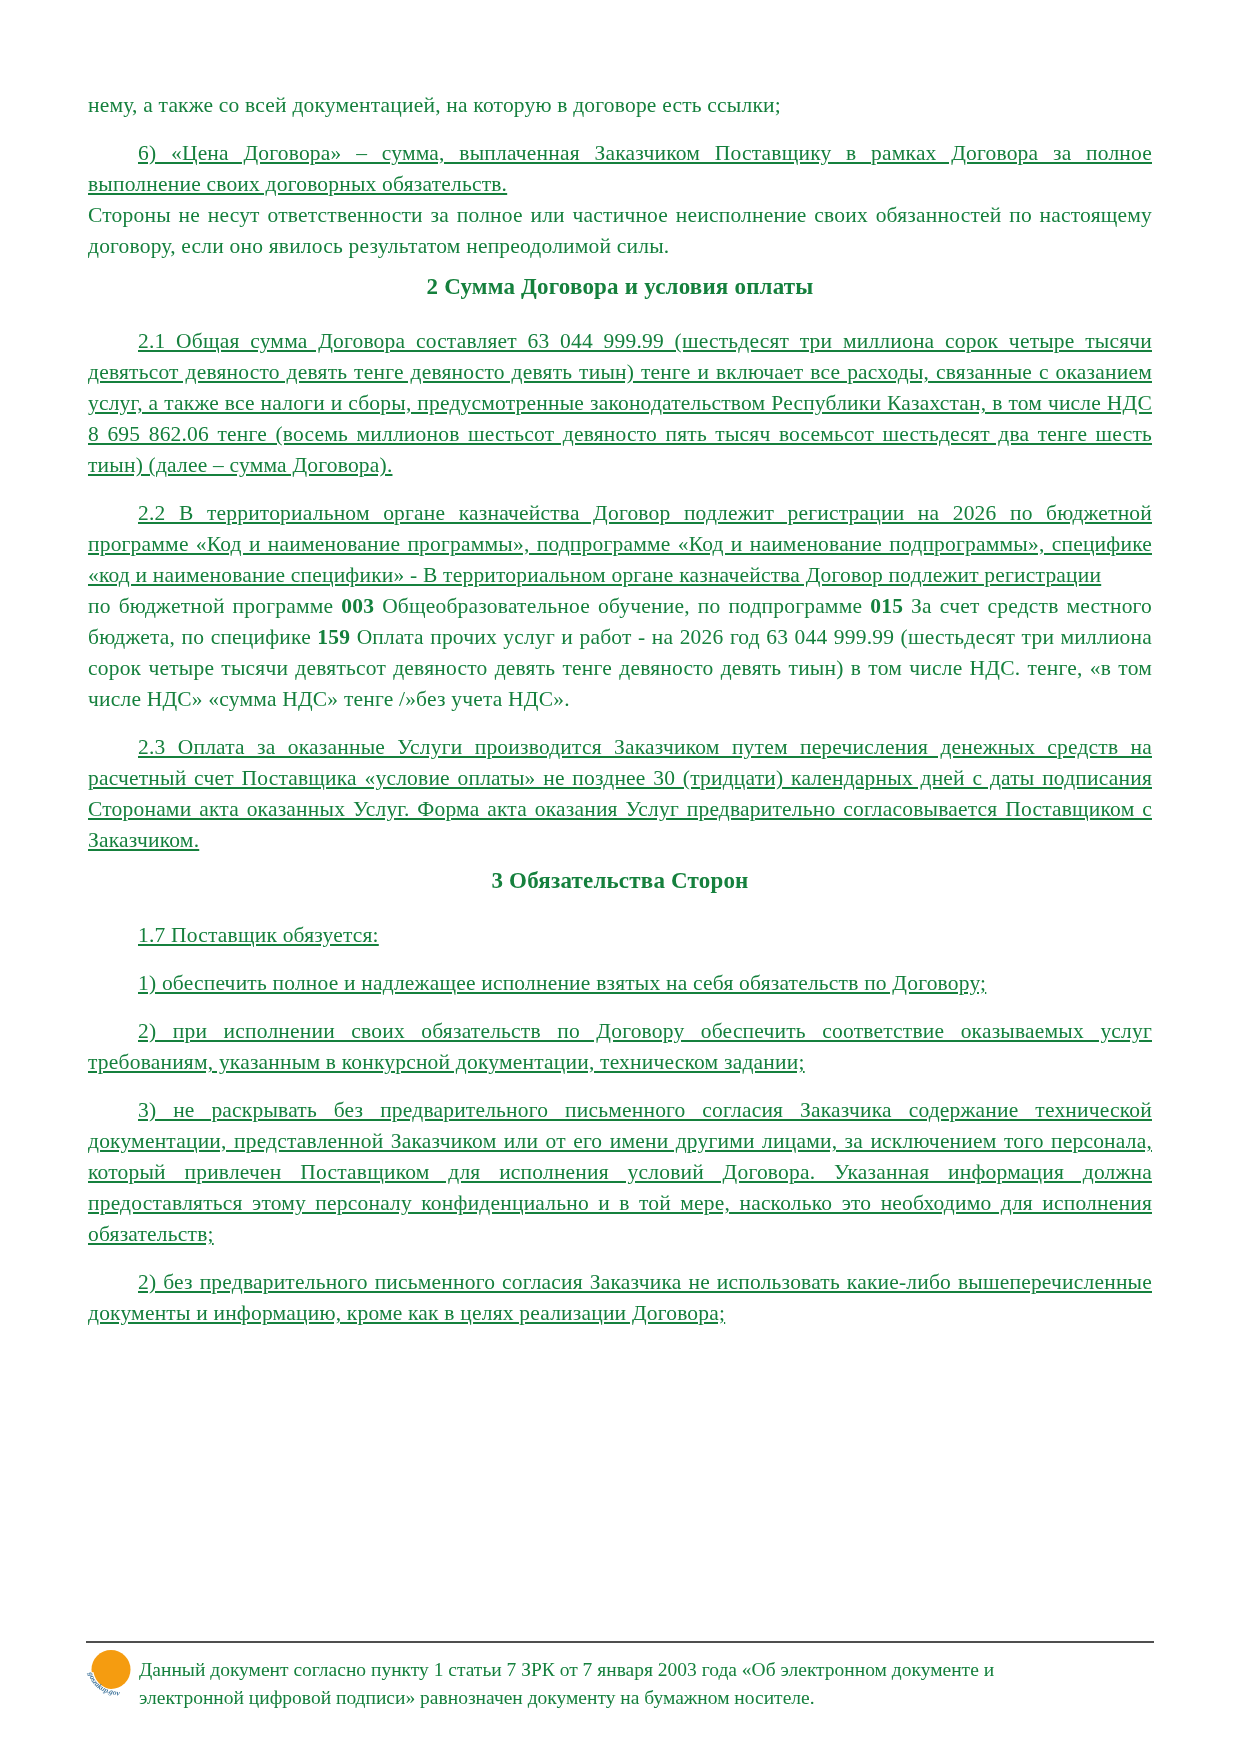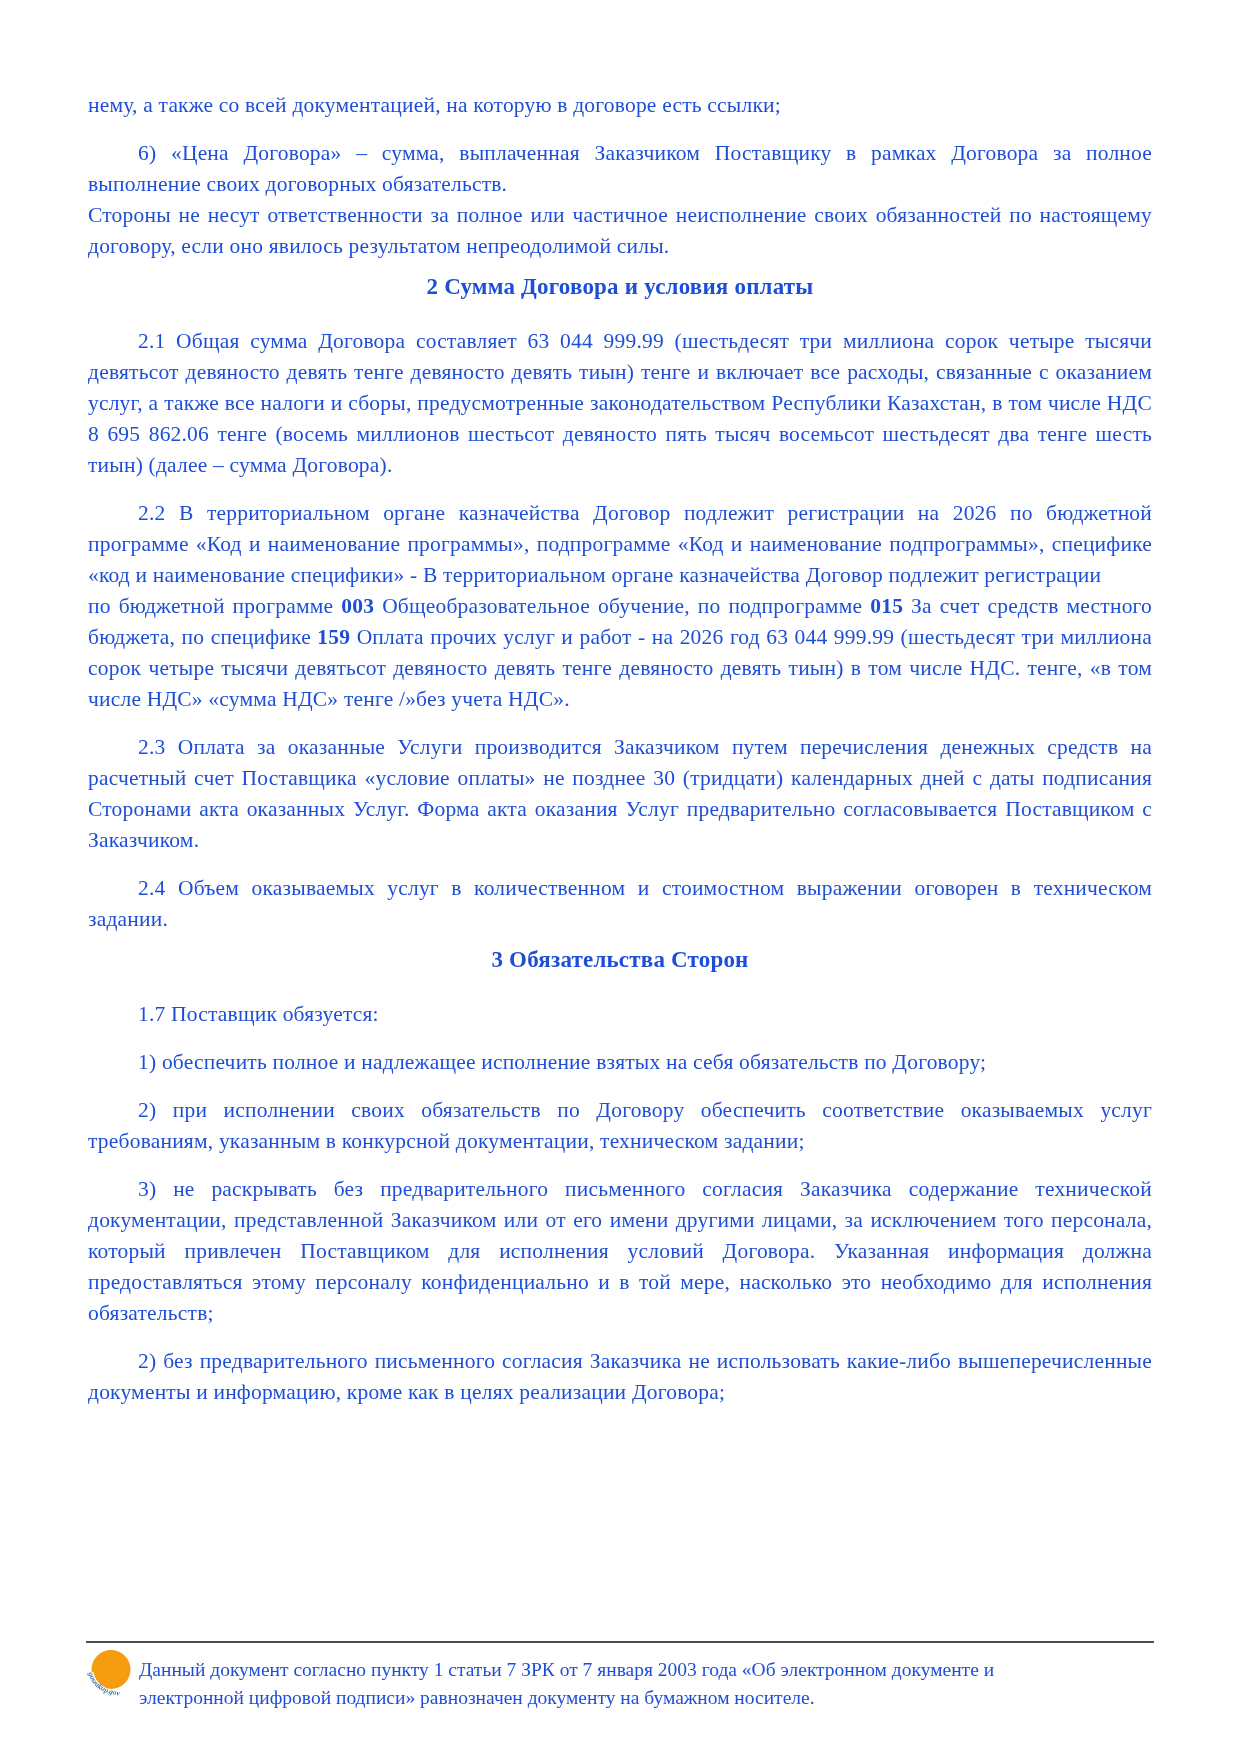--- a/index.html
+++ b/index.html
@@ -6,41 +6,42 @@
     margin: 0;
     padding: 0;
     background: #ffffff;
   }
   .page {
     position: relative;
     width: 1241px;
     height: 1754px;
     background: #ffffff;
     font-family: "Liberation Serif", "DejaVu Serif", serif;
-    color: #1d4ed8;
+    color: #15803d;
     overflow: hidden;
   }
   .content {
     position: absolute;
     left: 88px;
     top: 90px;
     width: 1064px;
     font-size: 21.5px;
     line-height: 31px;
     letter-spacing: 0.2px;
     text-align: justify;
   }
   .content p.block {
     margin: 0;
   }
   .content p.block.gap {
     margin-top: 17px;
   }
   .content p.block.indent {
     text-indent: 50px;
+    text-decoration: underline;
   }
   .content h2.heading {
     font-size: 23px;
     line-height: 31px;
     font-weight: bold;
     text-align: center;
     margin: 9px 0 24px 0;
   }
   .content b { font-weight: bold; }
 
@@ -78,21 +79,20 @@
   <div class="content">
 
   <p class="block"><span>нему, а также со всей документацией, на которую в договоре есть ссылки;</span></p>
       <p class="block indent gap"><span>6) «Цена Договора» – сумма, выплаченная Заказчиком Поставщику в рамках Договора за полное выполнение своих договорных обязательств.</span></p>
       <p class="block"><span>Стороны не несут ответственности за полное или частичное неисполнение своих обязанностей по настоящему договору, если оно явилось результатом непреодолимой силы.</span></p>
       <h2 class="heading"><span>2 Сумма Договора и условия оплаты</span></h2>
       <p class="block indent gap"><span>2.1 Общая сумма Договора составляет 63 044 999.99 (шестьдесят три миллиона сорок четыре тысячи девятьсот девяносто девять тенге девяносто девять тиын) тенге и включает все расходы, связанные с оказанием услуг, а также все налоги и сборы, предусмотренные законодательством Республики Казахстан, в том числе НДС 8 695 862.06 тенге (восемь миллионов шестьсот девяносто пять тысяч восемьсот шестьдесят два тенге шесть тиын) (далее – сумма Договора).</span></p>
       <p class="block indent gap"><span>2.2 В территориальном органе казначейства Договор подлежит регистрации на 2026 по бюджетной программе «Код и наименование программы», подпрограмме «Код и наименование подпрограммы», специфике «код и наименование специфики» - В территориальном органе казначейства Договор подлежит регистрации</span></p>
       <p class="block"><span>по бюджетной программе </span><b>003</b><span> Общеобразовательное обучение, по подпрограмме </span><b>015</b><span> За счет средств местного бюджета, по специфике </span><b>159</b><span> Оплата прочих услуг и работ - на 2026 год 63 044 999.99 (шестьдесят три миллиона сорок четыре тысячи девятьсот девяносто девять тенге девяносто девять тиын) в том числе НДС. тенге, «в том числе НДС» «сумма НДС» тенге /»без учета НДС».</span></p>
       <p class="block indent gap"><span>2.3 Оплата за оказанные Услуги производится Заказчиком путем перечисления денежных средств на расчетный счет Поставщика «условие оплаты» не позднее 30 (тридцати) календарных дней с даты подписания Сторонами акта оказанных Услуг. Форма акта оказания Услуг предварительно согласовывается Поставщиком с Заказчиком.</span></p>
-      <p class="block indent gap"><span>2.4 Объем оказываемых услуг в количественном и стоимостном выражении оговорен в техническом задании.</span></p>
       <h2 class="heading"><span>3 Обязательства Сторон</span></h2>
       <p class="block indent gap"><span>1.7 Поставщик обязуется:</span></p>
       <p class="block indent gap"><span>1) обеспечить полное и надлежащее исполнение взятых на себя обязательств по Договору;</span></p>
       <p class="block indent gap"><span>2) при исполнении своих обязательств по Договору обеспечить соответствие оказываемых услуг требованиям, указанным в конкурсной документации, техническом задании;</span></p>
       <p class="block indent gap"><span>3) не раскрывать без предварительного письменного согласия Заказчика содержание технической документации, представленной Заказчиком или от его имени другими лицами, за исключением того персонала, который привлечен Поставщиком для исполнения условий Договора. Указанная информация должна предоставляться этому персоналу конфиденциально и в той мере, насколько это необходимо для исполнения обязательств;</span></p>
       <p class="block indent gap"><span>2) без предварительного письменного согласия Заказчика не использовать какие-либо вышеперечисленные документы и информацию, кроме как в целях реализации Договора;</span></p>
     </div>
 
   <div class="footer">
     <div class="footer-inner">

